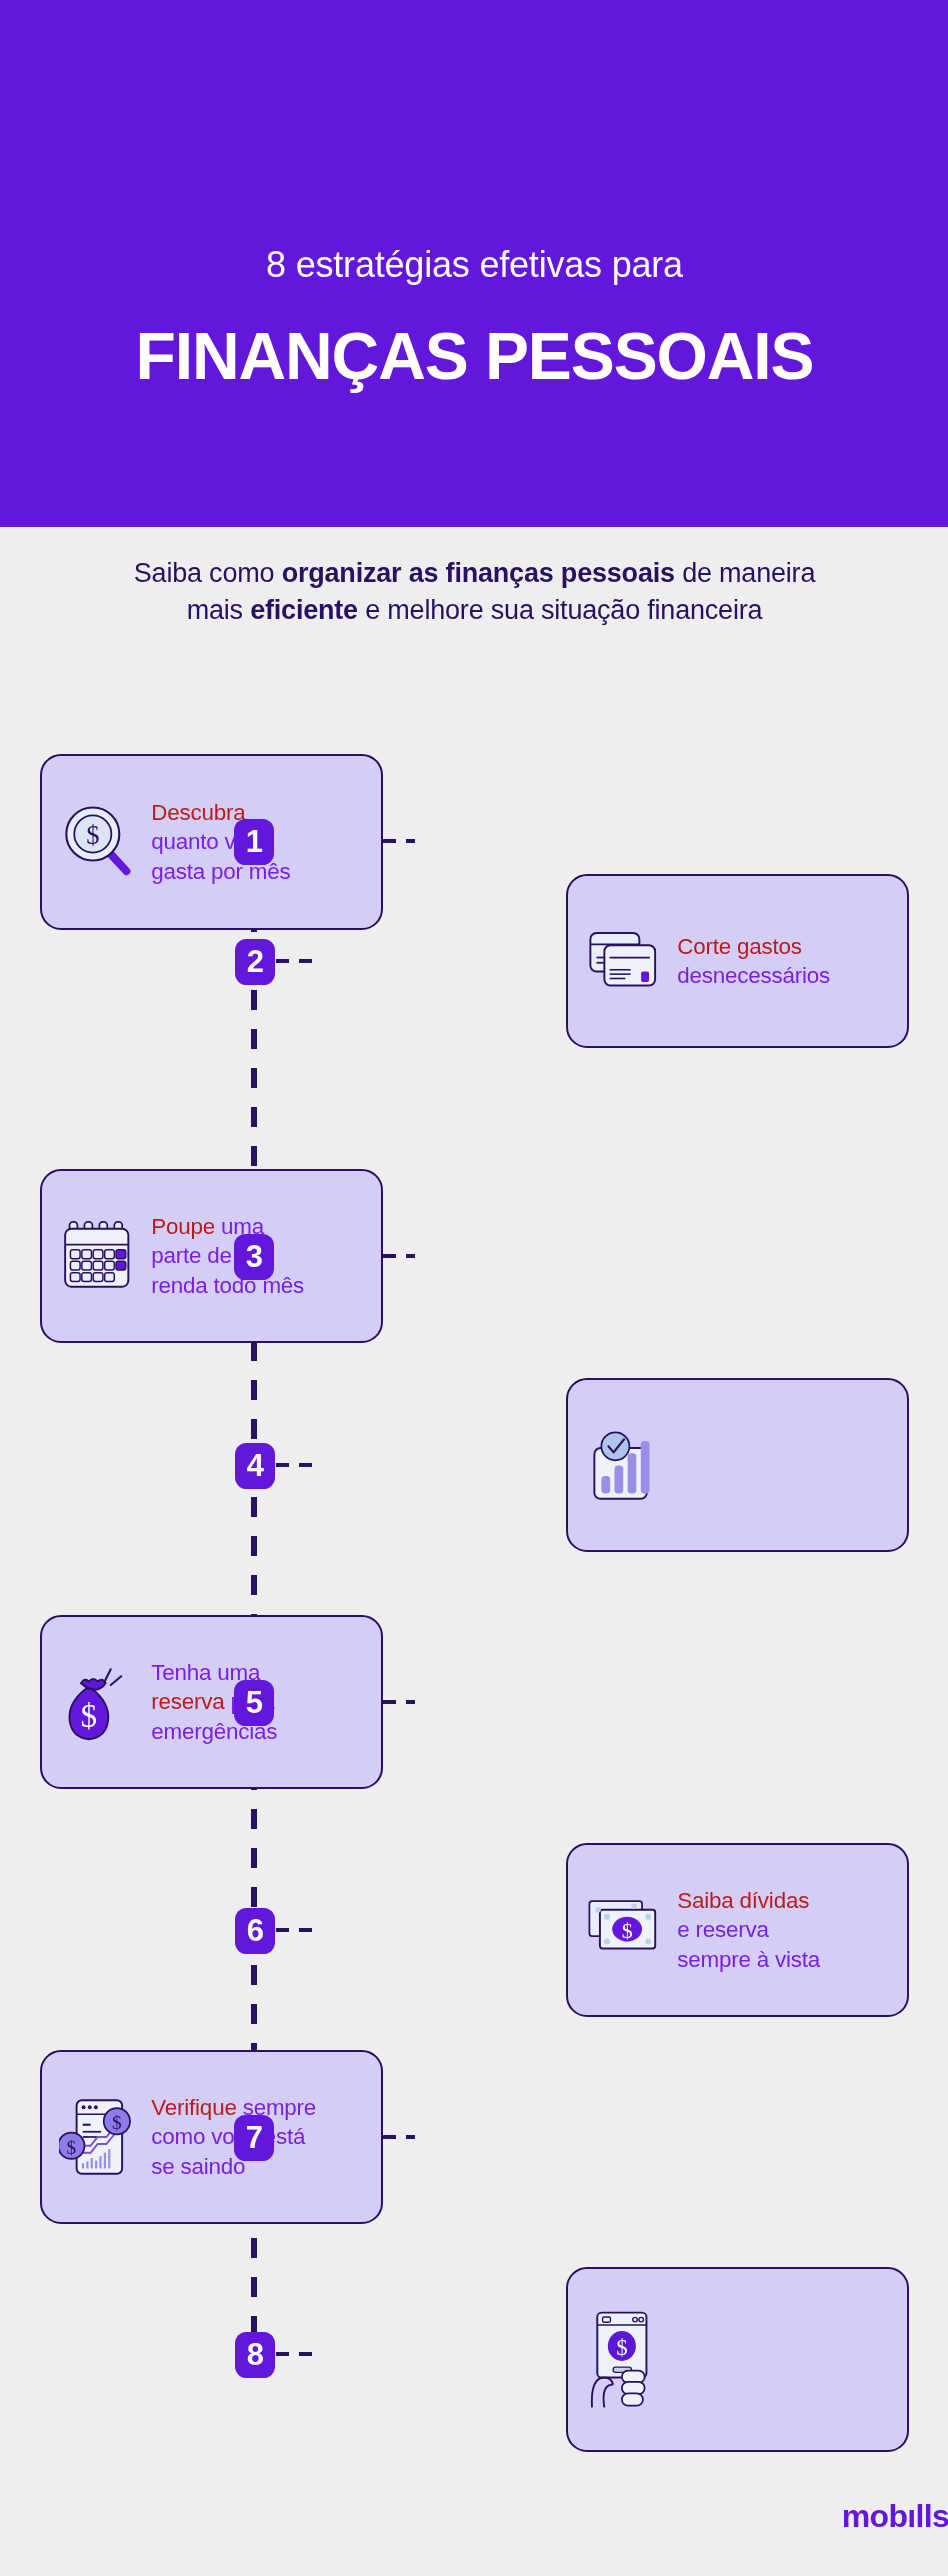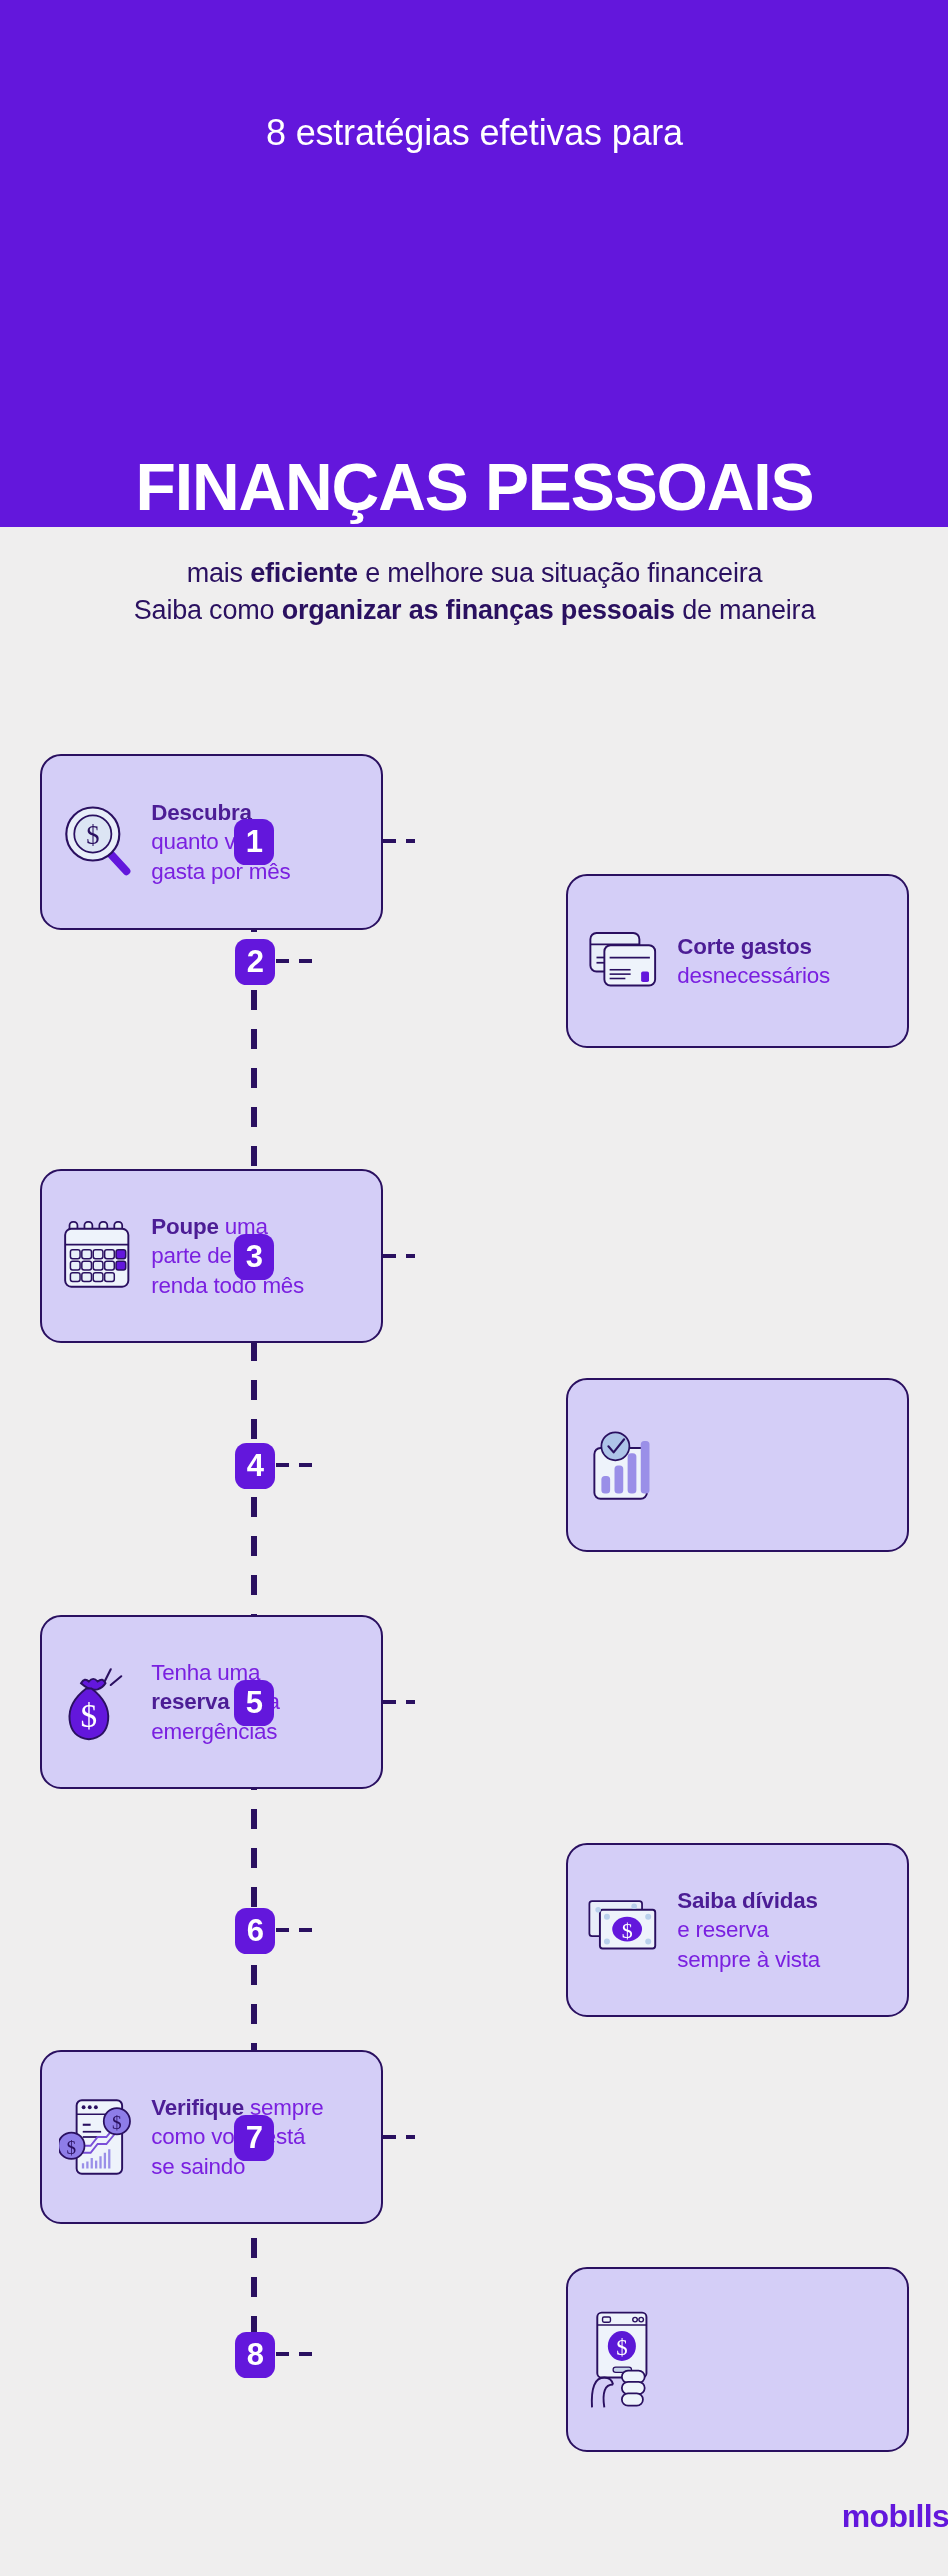--- a/index.html
+++ b/index.html
@@ -9,21 +9,21 @@
     font-family:"Liberation Sans", sans-serif;
     position:relative;
     overflow:hidden;
   }
 
   
   #header{
     position:absolute; left:0; top:0; width:949px; height:527px;
     background:#6317DC;
     display:flex; flex-direction:column;
-    align-items:center; justify-content:space-between;
+    align-items:center; justify-content:center;
   }
   #header-kicker{
     margin-top:115px;
     font-size:36px; color:#FFFFFF; font-weight:400;
     letter-spacing:-0.2px;
     line-height:1;
   }
   #header-title{
     margin-top:35px;
     text-align:center;
@@ -79,21 +79,21 @@
     flex:0 0 auto;
     width:81px; height:88px;
     display:flex; align-items:center; justify-content:center;
   }
   .card .txt{
     font-size:22.4px;
     line-height:1.30;
     color:#7A20E0;
     letter-spacing:-0.2px;
   }
-  .card .txt b{font-weight:bold; color:#4c1d95;}
+  .card .txt b{font-weight:normal; color:#b91c1c;}
 
   
   .badge{
     position:absolute;
     width:40px; height:46px;
     background:#6317DC;
     border-radius:11.4px;
     color:#FFFFFF;
     font-weight:bold;
     font-size:31px;
@@ -133,24 +133,24 @@
 
 <div id="header">
   <div id="header-kicker">8 estratégias efetivas para</div>
   <div id="header-title">
     <span class="tl">FINANÇAS PESSOAIS</span>
   </div>
 </div>
 
 <div id="intro">
   <div>
+    <span>Saiba como </span><b>organizar as finanças pessoais</b><span> de maneira</span>
+  </div>
+  <div>
     <span>mais </span><b>eficiente</b><span> e melhore sua situação financeira</span>
-  </div>
-  <div>
-    <span>Saiba como </span><b>organizar as finanças pessoais</b><span> de maneira</span>
   </div>
 </div>
 
 <div id="timeline">
   <div class="seg"></div>
 </div>
 
 <div class="step left" style="top:754px;">
   <div class="card">
     <div class="art">

